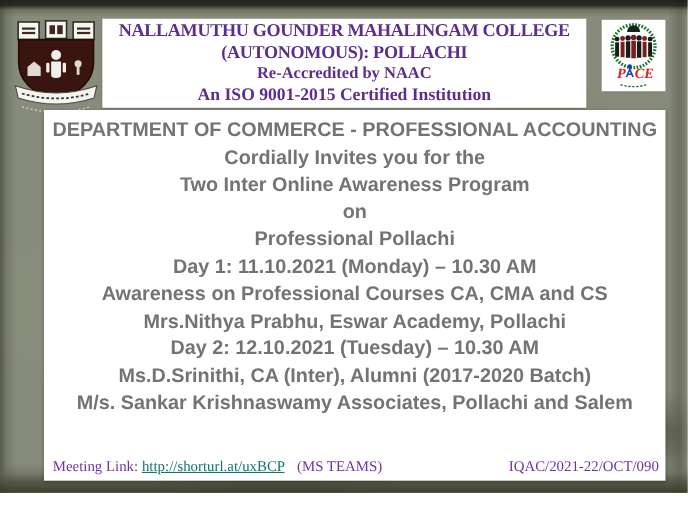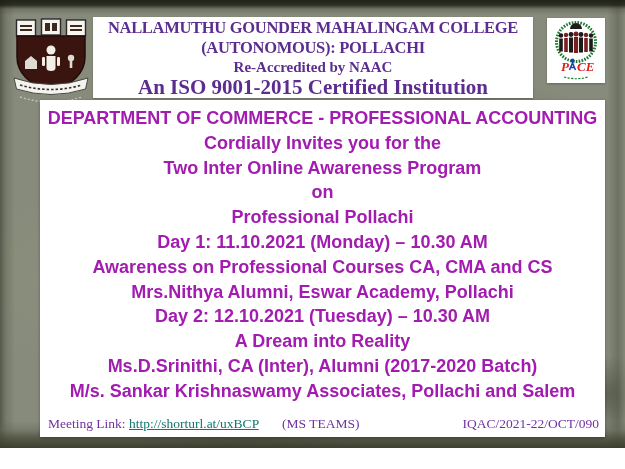--- a/index.html
+++ b/index.html
@@ -26,50 +26,50 @@
     display:flex;flex-direction:column;justify-content:center;align-items:center;
     text-align:center;
     color:#5c2d8e;
     font-family:"Liberation Serif",serif;
     font-weight:bold;
     box-shadow:0 1px 2px rgba(0,0,0,0.25);
   }
   .header-banner .h-line1{font-size:16.5px;line-height:20px;letter-spacing:-0.3px;}
   .header-banner .h-line2{font-size:16.5px;line-height:20px;letter-spacing:-0.3px;font-family:Liberation Serif, serif;}
   .header-banner .h-line3{font-size:15px;line-height:19px;font-family:Liberation Serif, serif;}
-  .header-banner .h-line4{font-size:21px;line-height:20px;}
+  .header-banner .h-line4{font-size:16px;line-height:20px;}
   
   .emblem{position:absolute;left:12px;top:17px;width:78px;height:90px;}
   .pace{position:absolute;left:547px;top:18px;width:58px;height:65px;background:#ffffff;
         box-shadow:0 1px 2px rgba(0,0,0,0.25);}
   
   .invite-box{
     position:absolute;left:40px;top:100px;width:565px;height:337px;
     background:#ffffff;
     box-shadow:0 1px 3px rgba(0,0,0,0.3);
   }
   .invite-lines{
     padding-top:6px;
     text-align:center;
-    color:#a21caf;
+    color:#737373;
     font-weight:bold;
     font-size:18px;
   }
   .invite-lines .ln{line-height:24.8px;white-space:nowrap;}
   .invite-lines .u{text-decoration-thickness:2px;text-underline-offset:3px;}
   
   .footer-row{
     position:absolute;left:8px;right:6px;bottom:5px;
     display:flex;justify-content:space-between;align-items:baseline;
     font-family:"Liberation Serif",serif;
     font-size:13.5px;
     color:#7231a1;
   }
   .footer-row a{color:#0f766e;text-decoration:underline;}
-  .footer-row .platform{margin-left:20px;}
+  .footer-row .platform{margin-left:8px;}
 </style>
 </head>
 <body>
 
 <div class="slide">
 
   <svg class="emblem" viewBox="0 0 78 90">
 
     <g stroke="#2a2a2a" stroke-width="1.4" fill="#f7f5f0">
       <rect x="4.5" y="3" width="19" height="16"></rect>
@@ -149,23 +149,22 @@
 
   <div class="invite-box">
     <div class="invite-lines">
       <div class="ln">DEPARTMENT OF COMMERCE - PROFESSIONAL ACCOUNTING</div>
       <div class="ln">Cordially Invites you for the</div>
       <div class="ln">Two Inter Online Awareness Program</div>
       <div class="ln">on</div>
       <div class="ln">Professional Pollachi</div>
       <div class="ln">Day 1: 11.10.2021 (Monday) – 10.30 AM</div>
       <div class="ln u">Awareness on Professional Courses CA, CMA and CS</div>
-      <div class="ln">Mrs.Nithya Alumni, Eswar Academy, Pollachi</div>
+      <div class="ln">Mrs.Nithya Prabhu, Eswar Academy, Pollachi</div>
       <div class="ln">Day 2: 12.10.2021 (Tuesday) – 10.30 AM</div>
-      <div class="ln u">A Dream into Reality</div>
       <div class="ln">Ms.D.Srinithi, CA (Inter), Alumni (2017-2020 Batch)</div>
       <div class="ln">M/s. Sankar Krishnaswamy Associates, Pollachi and Salem</div>
     </div>
 
     <div class="footer-row">
       <div>
         <span>Meeting Link:</span>
         <a href="#">http://shorturl.at/uxBCP</a>
         <span class="platform">(MS TEAMS)</span>
       </div>

